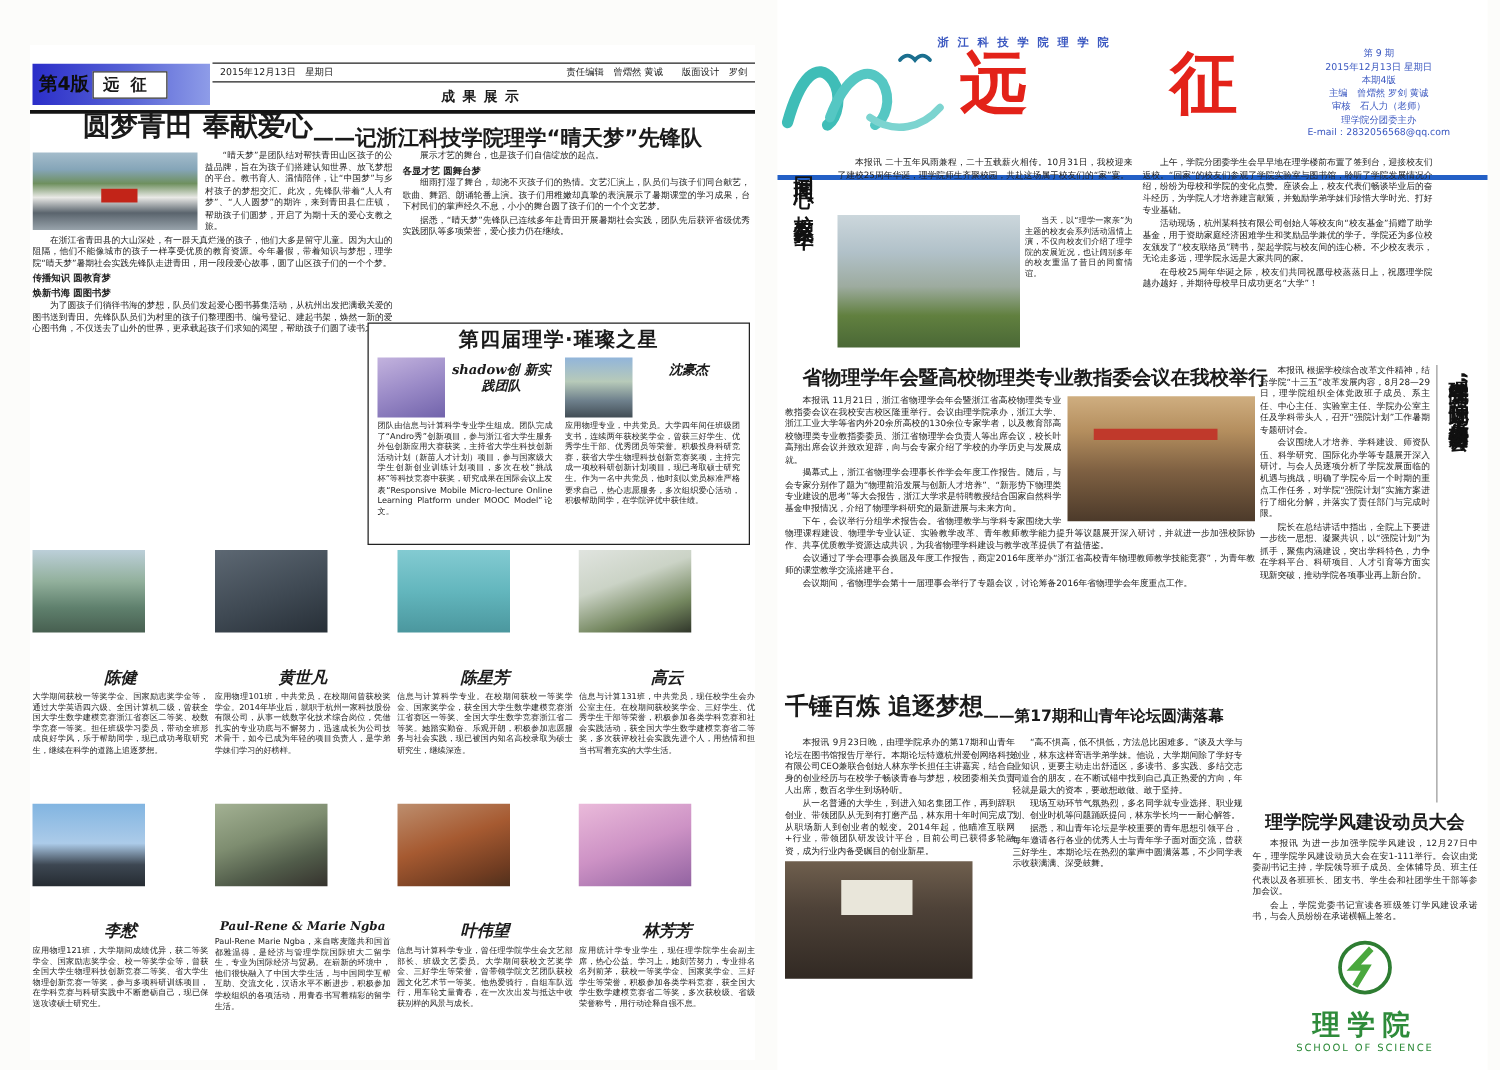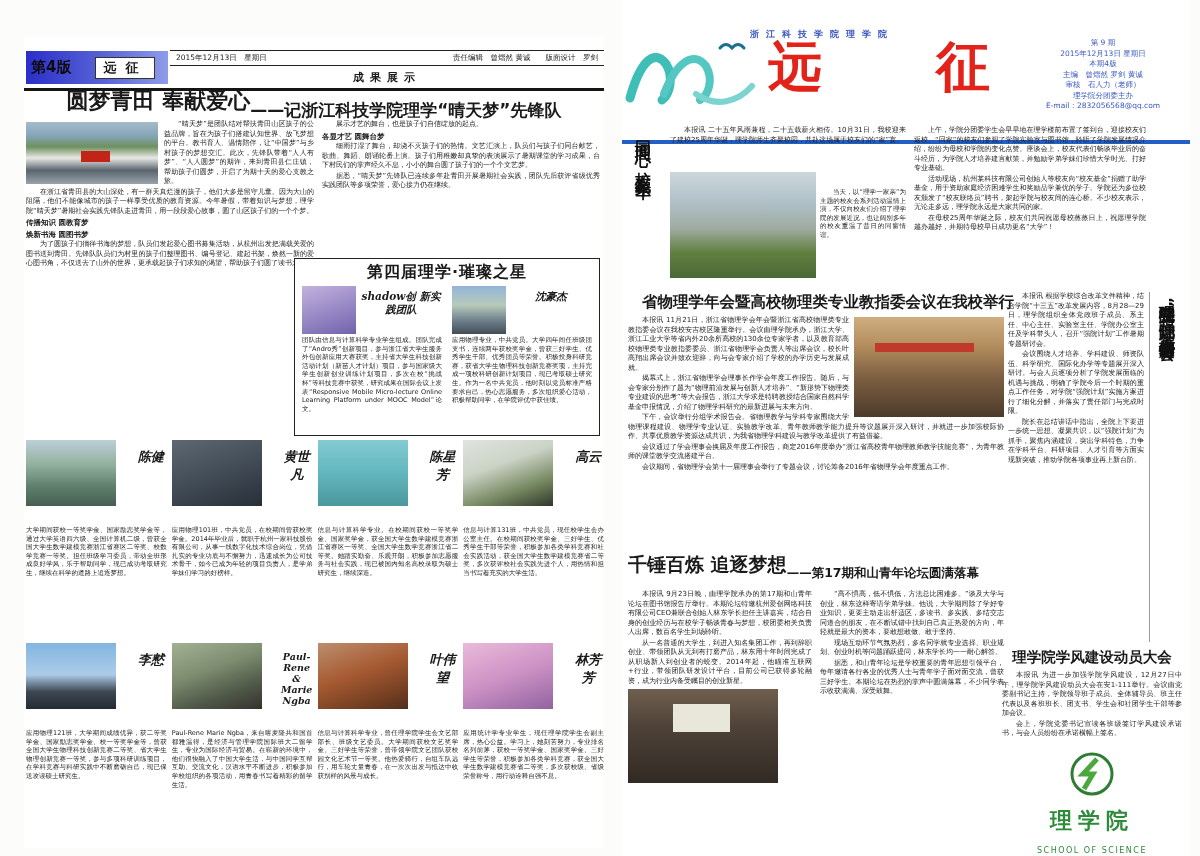--- a/index.html
+++ b/index.html
@@ -4,29 +4,29 @@
 <style>
   html,body{margin:0;padding:0;}
   body{width:1200px;height:856px;background:#fcfcfa;position:relative;
        font-family:"DejaVu Sans","Liberation Sans",sans-serif;color:#1a1a1a;overflow:hidden;}
   .page{position:absolute;background:#fff;}
   #pageL{left:24px;top:36px;width:580px;height:812px;}
   #pageR{left:622px;top:0;width:568px;height:856px;}
 
   
   .body-sm{font-size:7px;line-height:9.5px;text-align:justify;color:#222;}
-  .body-xs{font-size:6.5px;line-height:8.6px;text-align:justify;color:#222;margin-top:16px;}
+  .body-xs{font-size:6.5px;line-height:8.6px;text-align:justify;color:#222;}
   .para{margin:0 0 1px 0;text-indent:2em;}
   .subhead{font-weight:bold;font-size:7.5px;margin:2px 0 1px 0;}
 
   
   .lp-header{position:absolute;left:0;top:6px;width:580px;height:46px;border-bottom:3px solid #141414;}
   .lp-blue{position:absolute;left:2px;top:9px;width:142px;height:33px;
            background:linear-gradient(90deg,#2b2ec9 0%,#5864d6 55%,#8e9ce8 100%);
-           display:flex;align-items:center;gap:24px;padding:16px 5px;box-sizing:border-box;}
+           display:flex;align-items:center;gap:3px;padding:16px 5px;box-sizing:border-box;}
   .lp-edition{font-size:15px;font-weight:bold;color:#0d0d0d;white-space:nowrap;}
   .lp-mast{background:#fff;border:1px solid #333;font-weight:bold;font-size:13px;
            padding:1px 7px;letter-spacing:9px;font-family:"DejaVu Serif",serif;white-space:nowrap;}
   .lp-hr-right{position:absolute;left:146px;top:0;width:434px;height:46px;}
   .lp-dateline{display:flex;justify-content:space-between;border-top:1px solid #222;border-bottom:1px solid #222;
                font-size:7.5px;padding:2px 6px;margin-top:8px;white-space:nowrap;}
   .lp-section{text-align:center;font-weight:bold;font-size:11px;margin-top:4px;letter-spacing:6px;}
 
   
   .lp-headline{position:absolute;left:0;top:50px;width:580px;display:flex;justify-content:center;align-items:flex-start;}
@@ -47,25 +47,25 @@
   .star-photo{width:54px;height:48px;flex:none;}
   .star-name{flex:1;text-align:center;font-family:"DejaVu Serif",serif;font-style:italic;
              font-weight:bold;font-size:10.5px;line-height:13px;padding-top:4px;}
   .star-text{margin-top:2px;}
 
   
   .profile-row{position:absolute;left:2px;width:578px;display:flex;gap:5px;}
   #pf-row1{top:404px;}
   #pf-row2{top:607px;}
   .profile{width:141px;}
-  .pf-head{display:flex;gap:19px;}
+  .pf-head{display:flex;gap:19px;flex-direction:column;}
   .pf-photo{width:90px;height:66px;flex:none;}
   .pf-name{flex:1;text-align:center;font-family:"DejaVu Serif",serif;font-style:italic;
            font-weight:bold;font-size:13px;padding-top:8px;}
-  .pf-text{margin-top:20px;height:122px;overflow:hidden;}
+  .pf-text{margin-top:2px;height:122px;overflow:hidden;}
 
   
   .mast{position:absolute;left:0;top:26px;width:568px;height:88px;}
   .mast-inst{position:absolute;left:128px;top:2px;font-size:9px;letter-spacing:7px;color:#3a57c0;font-weight:bold;}
   .mast-logo{position:absolute;left:2px;top:10px;}
   .mast-title{position:absolute;left:146px;top:10px;width:222px;display:flex;justify-content:space-between;
               color:#e32219;font-size:54px;font-weight:bold;font-family:"DejaVu Serif",serif;line-height:60px;}
   .mast-info{position:absolute;right:2px;top:12px;width:170px;text-align:center;color:#3a57c0;
              font-size:7.5px;line-height:10.5px;}
   .mast-rule{position:absolute;left:0;top:114px;width:568px;height:4px;background:#2360c6;}
@@ -79,34 +79,34 @@
   .hc-col2{position:absolute;left:292px;top:126px;width:232px;height:160px;overflow:hidden;}
 
   .ph-headline{position:absolute;left:20px;top:292px;width:380px;font-size:15.5px;font-weight:bold;white-space:nowrap;}
   .ph-body{position:absolute;left:6px;top:316px;width:376px;height:230px;overflow:hidden;}
   .ph-photo{float:right;width:150px;height:100px;margin:1px 0 3px 5px;}
 
   .fm-headline{position:absolute;left:6px;top:552px;display:flex;align-items:flex-start;}
   .fm-main{font-size:19px;font-weight:bold;white-space:nowrap;}
   .fm-sub{font-size:12.5px;font-weight:bold;margin-top:13px;white-space:nowrap;}
   .fm-col1{position:absolute;left:6px;top:590px;width:184px;height:252px;overflow:hidden;}
-  .fm-col2{position:absolute;left:198px;top:590px;width:184px;height:252px;overflow:hidden;}
+  .fm-col2{position:absolute;left:188px;top:590px;width:184px;height:252px;overflow:hidden;}
   .fm-photo{width:150px;height:94px;margin-top:3px;}
 
   .sem-col{position:absolute;left:386px;top:292px;width:136px;height:350px;overflow:hidden;}
   #sem-vhead{position:absolute;left:527px;top:292px;height:350px;border-left:1px solid #999;
              padding-left:6px;letter-spacing:1px;}
 
   .mb-block{position:absolute;left:380px;top:648px;width:180px;}
   .mb-title{font-size:14.5px;font-weight:bold;text-align:center;white-space:nowrap;}
   .mb-text{margin-top:4px;}
   .mb-logo{display:flex;align-items:center;justify-content:center;gap:7px;margin-top:12px;flex-direction:column;}
   .logo-txt{display:flex;flex-direction:column;align-items:center;}
   .logo-cn{color:#2e8b3a;font-size:22px;font-weight:bold;font-family:"DejaVu Serif",serif;letter-spacing:6px;line-height:24px;}
-  .logo-en{color:#2e8b3a;font-size:8px;letter-spacing:1.5px;margin-top:14px;}
+  .logo-en{color:#2e8b3a;font-size:8px;letter-spacing:1.5px;margin-top:2px;}
   .logo-abbr{color:#2e8b3a;font-size:7px;letter-spacing:3px;margin-top:13px;}
 
   
   .photo{background:#999;position:relative;overflow:hidden;}
   .ph-flag{background:linear-gradient(180deg,#a4bccb 0%,#85a5b8 22%,#6f905f 40%,#e9e9e6 58%,#5a646d 78%,#98a3ab 100%);}
   .ph-flag::after{content:"";position:absolute;left:42%;top:46%;width:22%;height:18%;background:#c22418;}
   .ph-shadow{background:linear-gradient(160deg,#c3b3de 0%,#9a8ac7 50%,#7163ab 100%);}
   .ph-street{background:linear-gradient(180deg,#92b5da 0%,#b7cab9 40%,#6e808c 72%,#424d55 100%);}
   .ph-lake{background:linear-gradient(180deg,#bccfd9 0%,#92b09c 38%,#5f806d 70%,#475f50 100%);}
   .ph-office{background:linear-gradient(160deg,#5d6873 0%,#3e4852 58%,#272f37 100%);}

